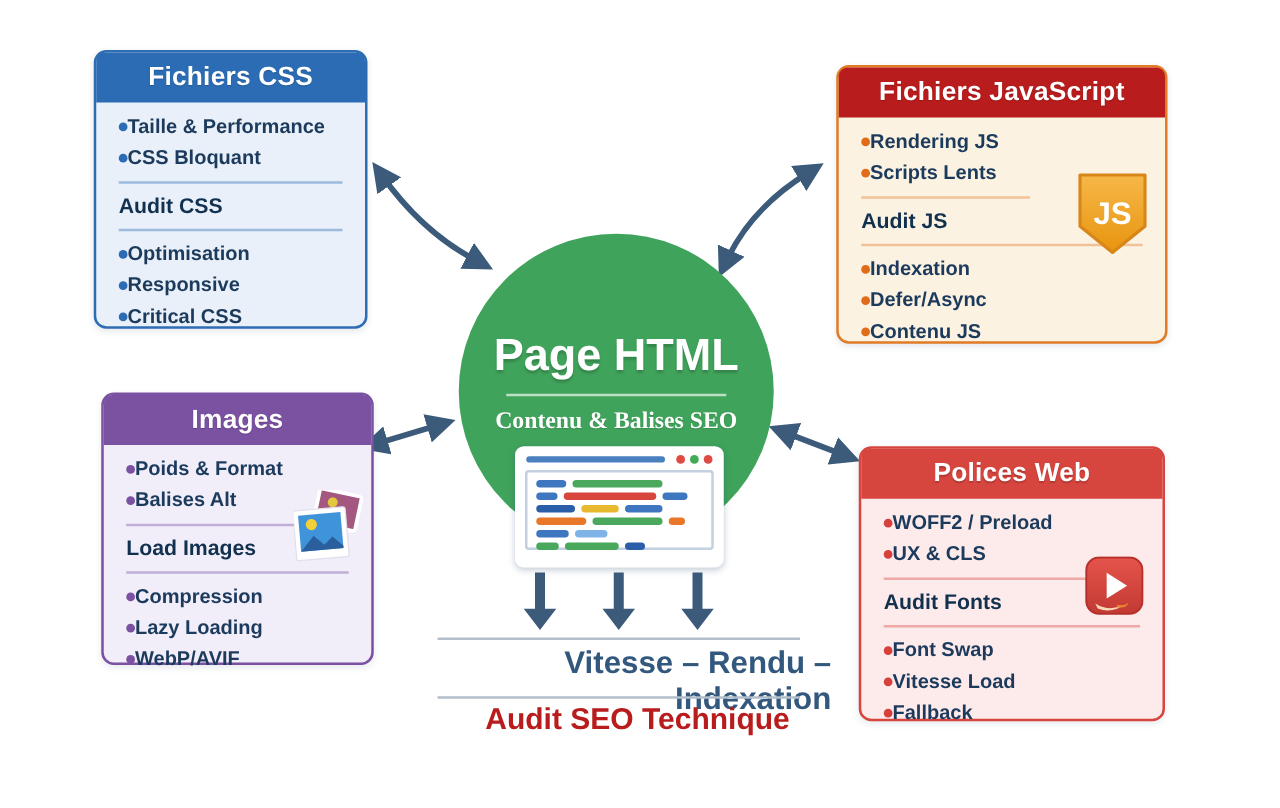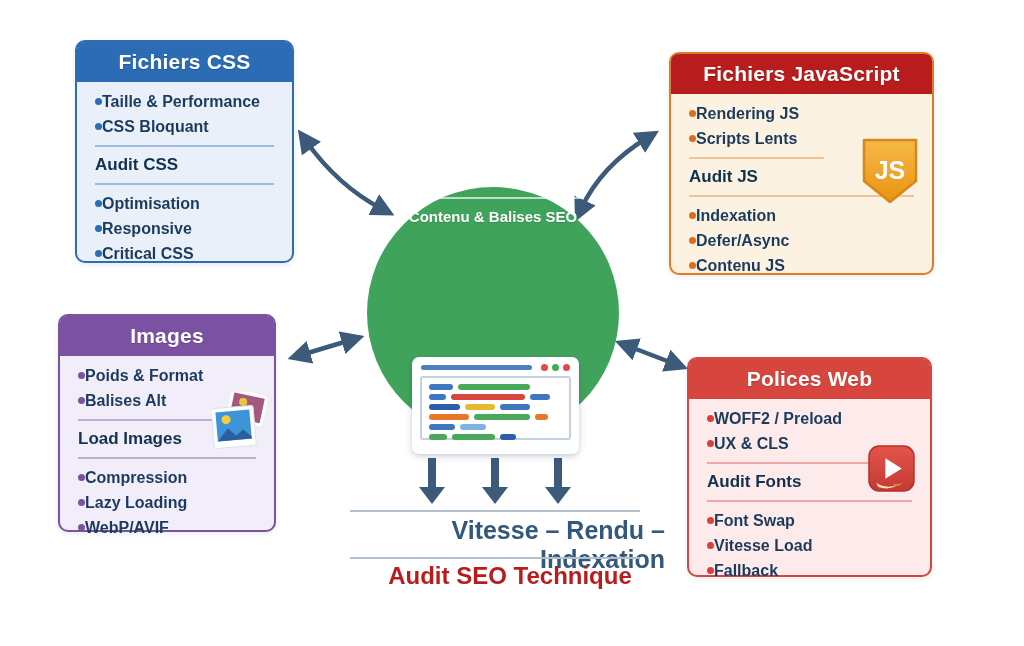--- a/index.html
+++ b/index.html
@@ -23,41 +23,41 @@
 
   .box-css    { left:75px;  top:40px;  width:215px; height:219px; border-color:#2e6db3; background:#e9f0f9;border-radius:10px; }
   .box-css    .box-header { background:#2b6cb4; }
   .box-css    .dot { background:#2b6cb4; } .box-css .sep { border-color:#2b6cb4; }
 
   .box-js     { left:669px; top:52px;  width:261px; height:219px; border-color:#e07b26; background:#fcf2e2; }
   .box-js     .box-header { background:#b91c1c; }
   .box-js     .dot { background:#e06c1a; } .box-js .sep { border-color:#e07b26; }
   .box-js     .sep-short { width:60%; }
 
-  .box-images { left:58px;  top:314px; width:214px; height:214px; border-color:#7b51a1; background:#f1edf9; }
+  .box-images { left:81px;  top:314px; width:214px; height:214px; border-color:#7b51a1; background:#f1edf9; }
   .box-images .box-header { background:#7b51a1; }
   .box-images .dot { background:#7b51a1; } .box-images .sep { border-color:#7b51a1; }
 
   .box-fonts  { left:687px; top:313px; width:241px; height:216px; border-color:#d7453f; background:#fdeaea;margin-top:44px; }
   .box-fonts  .box-header { background:#d7453f; }
   .box-fonts  .dot { background:#d7413c; } .box-fonts .sep { border-color:#d7453f; }
 
   .corner-icon { position:absolute; }
   .icon-js     { right:13px; top:44px; width:58px; height:66px; }
   .icon-images { right:6px;  top:36px; width:56px; height:66px; }
   .icon-fonts  { right:15px; top:46px; width:47px; height:47px; }
 
   
   .circle {
     position:absolute; left:367px; top:187px; width:252px; height:252px;
     border-radius:50%; background:#40a35b; z-index:1; text-align:center;
   }
   .circle-title { padding-top:76px; color:#fff; font-size:36px; font-weight:700; text-shadow:0 2px 2px rgba(0,0,0,.18); }
   .circle-sep { width:176px; height:2px; background:rgba(255,255,255,.65); margin:10px auto 9px; }
-  .circle-sub { color:#fff; font-size:15px; font-weight:700; text-shadow:0 1px 1px rgba(0,0,0,.15); }
+  .circle-sub { color:#fff; font-size:19px; font-weight:700; text-shadow:0 1px 1px rgba(0,0,0,.15);font-family:Liberation Serif, serif; }
 
   
   .browser {
     position:absolute; left:412px; top:357px; width:167px; height:97px;
     background:#fff; border-radius:7px; z-index:3;
     box-shadow:0 2px 6px rgba(40,70,110,.28);
   }
   .browser-top { display:flex; align-items:center; padding:7px 9px 3px; }
   .addr { flex:1; height:5px; border-radius:2.5px; background:#4a7fc0; margin-right:9px; }
   .dots { display:flex; gap:4px; }
@@ -243,20 +243,21 @@
         </defs>
         <rect x="1" y="1" width="44" height="44" rx="10" fill="url(#fg)" stroke="#b5302b" stroke-width="1.5"></rect>
         <path d="M17 13 L33 23 L17 33 Z" fill="#ffffff"></path>
         <path d="M8 37 Q19 44 31 38 Q21 45 10 41 Z" fill="#f9ddba"></path>
         <path d="M25 38 q7 1 9 -2 q-1 5 -9 4 Z" fill="#e8842e"></path>
       </svg>
     </div>
   </div>
 
   <div class="circle">
+    <div class="circle-title">Page HTML</div>
     <div class="circle-sep"></div>
     <div class="circle-sub">Contenu &amp; Balises SEO</div>
   </div>
 
   <div class="browser">
     <div class="browser-top">
       <div class="addr"></div>
       <div class="dots">
           <span class="bdot" style="background: rgb(223, 74, 67);"></span>
           <span class="bdot" style="background: rgb(67, 170, 87);"></span>

